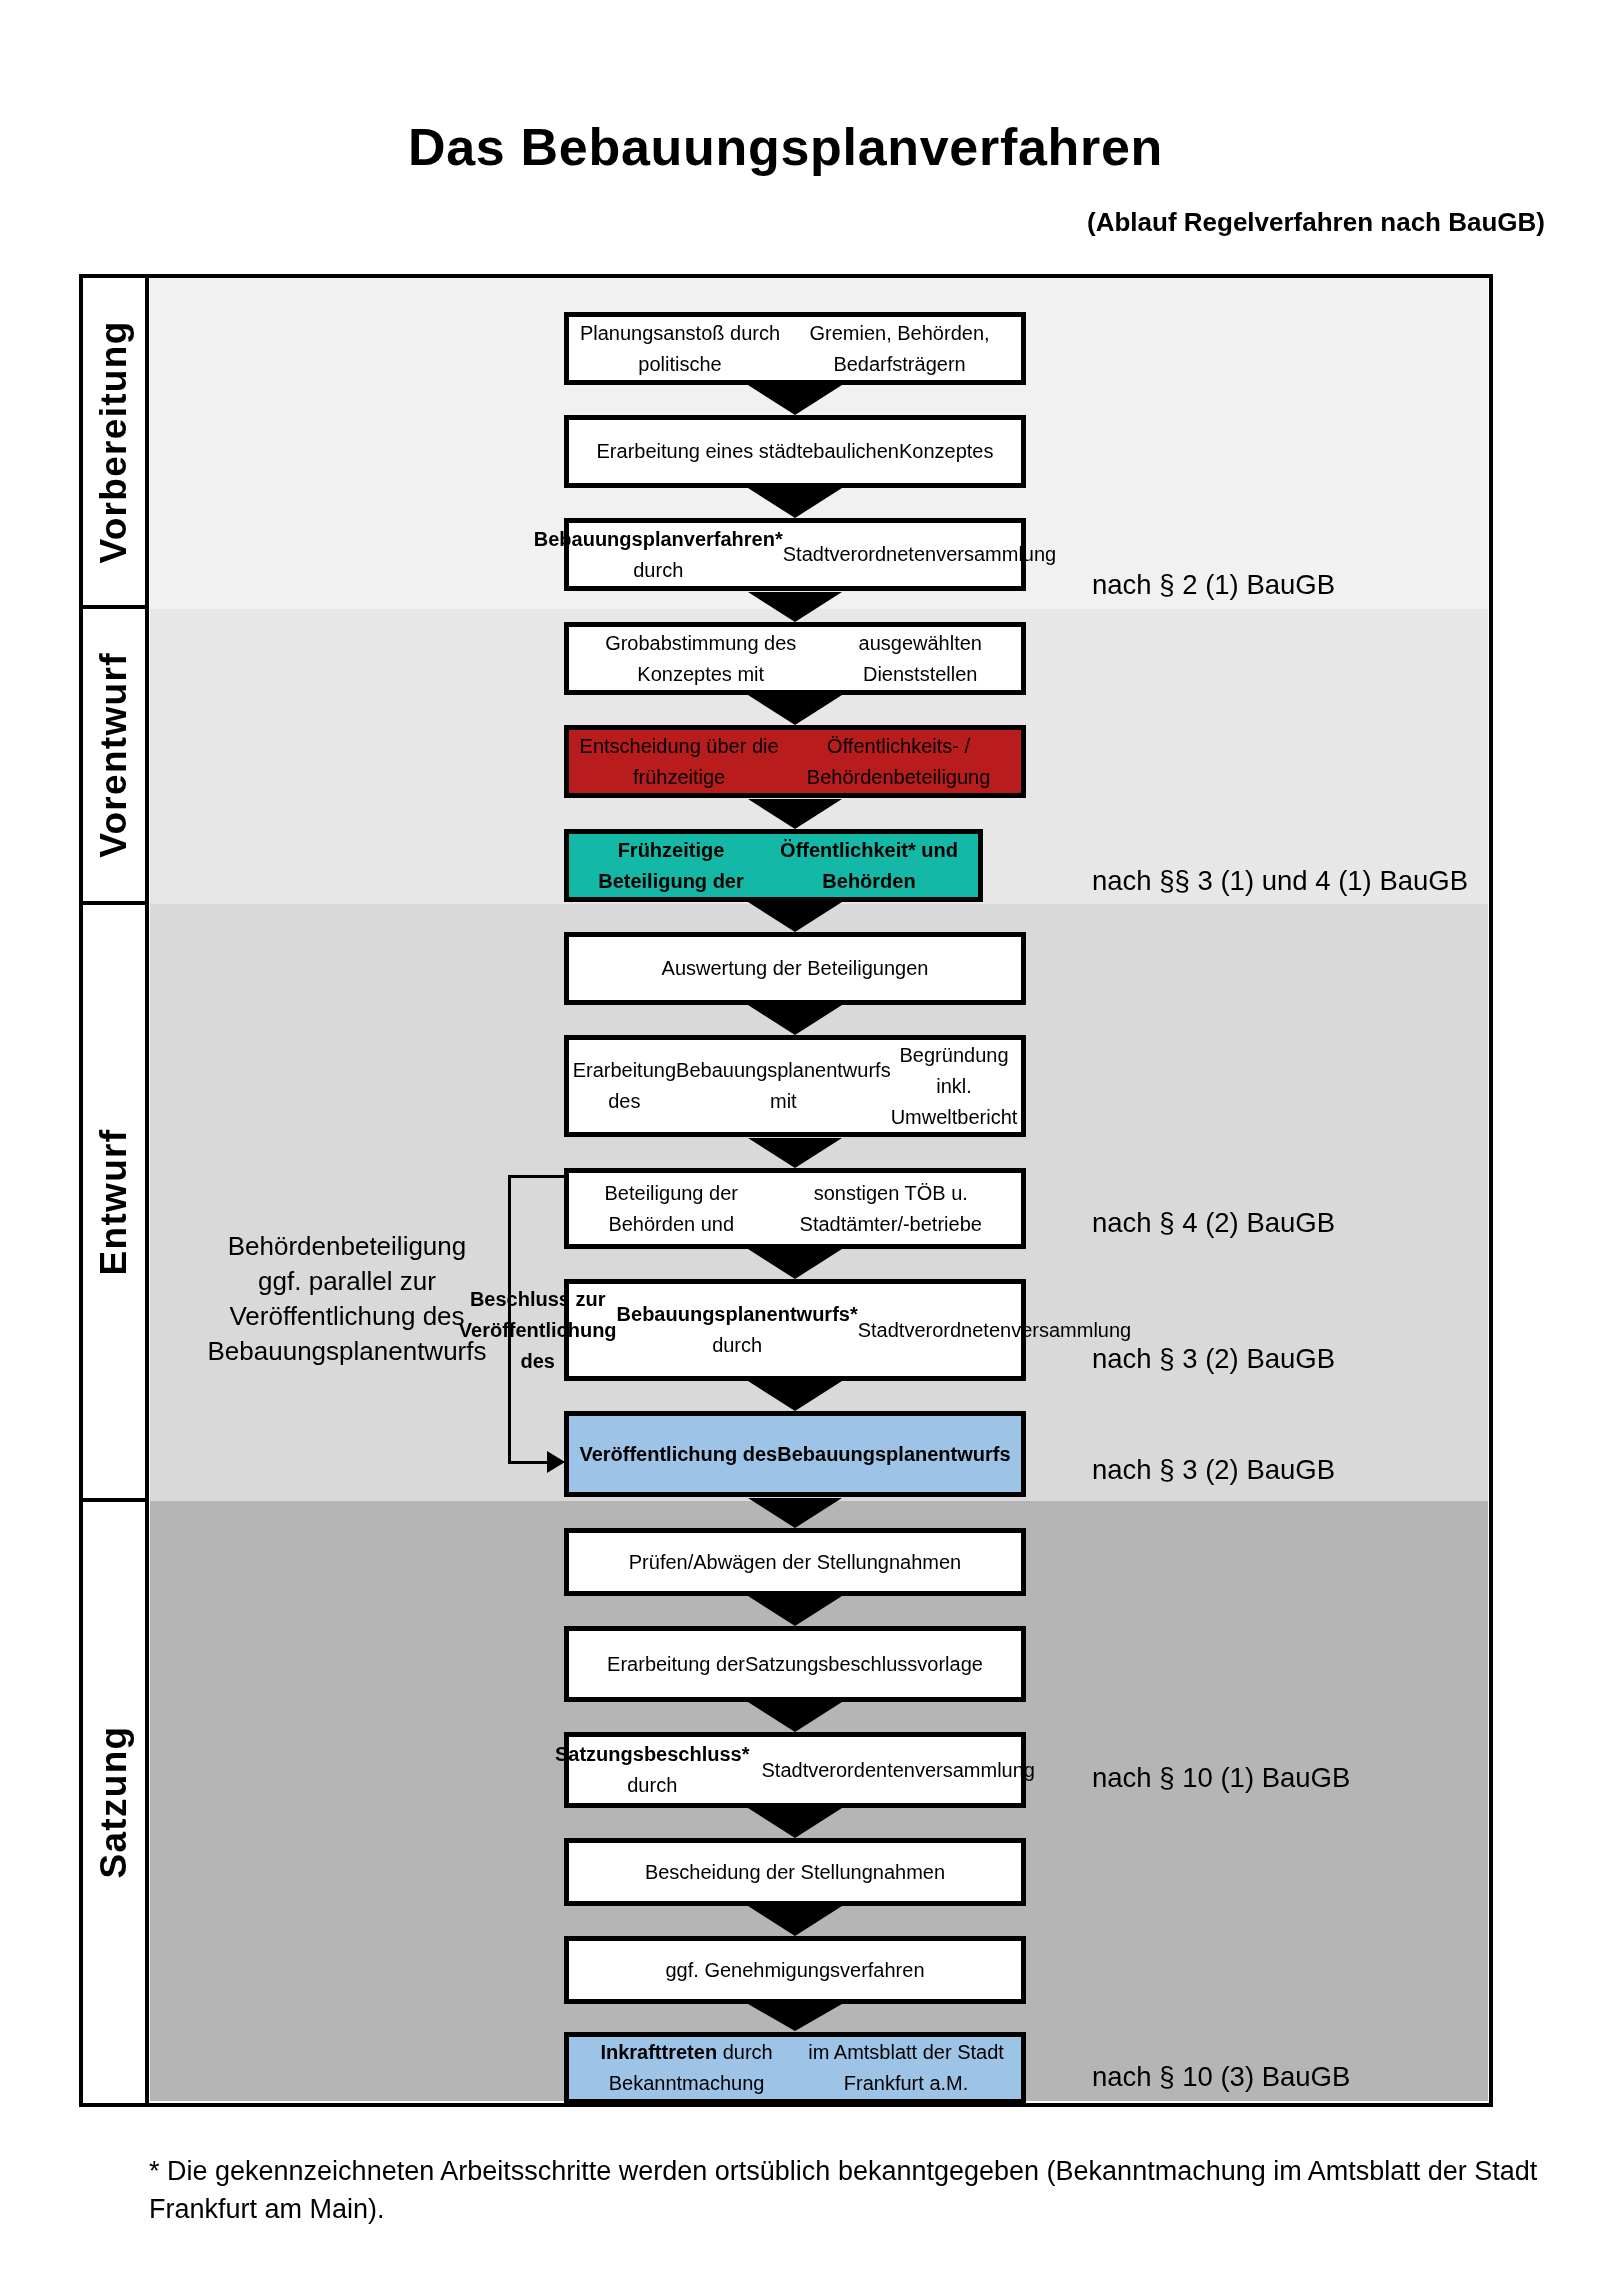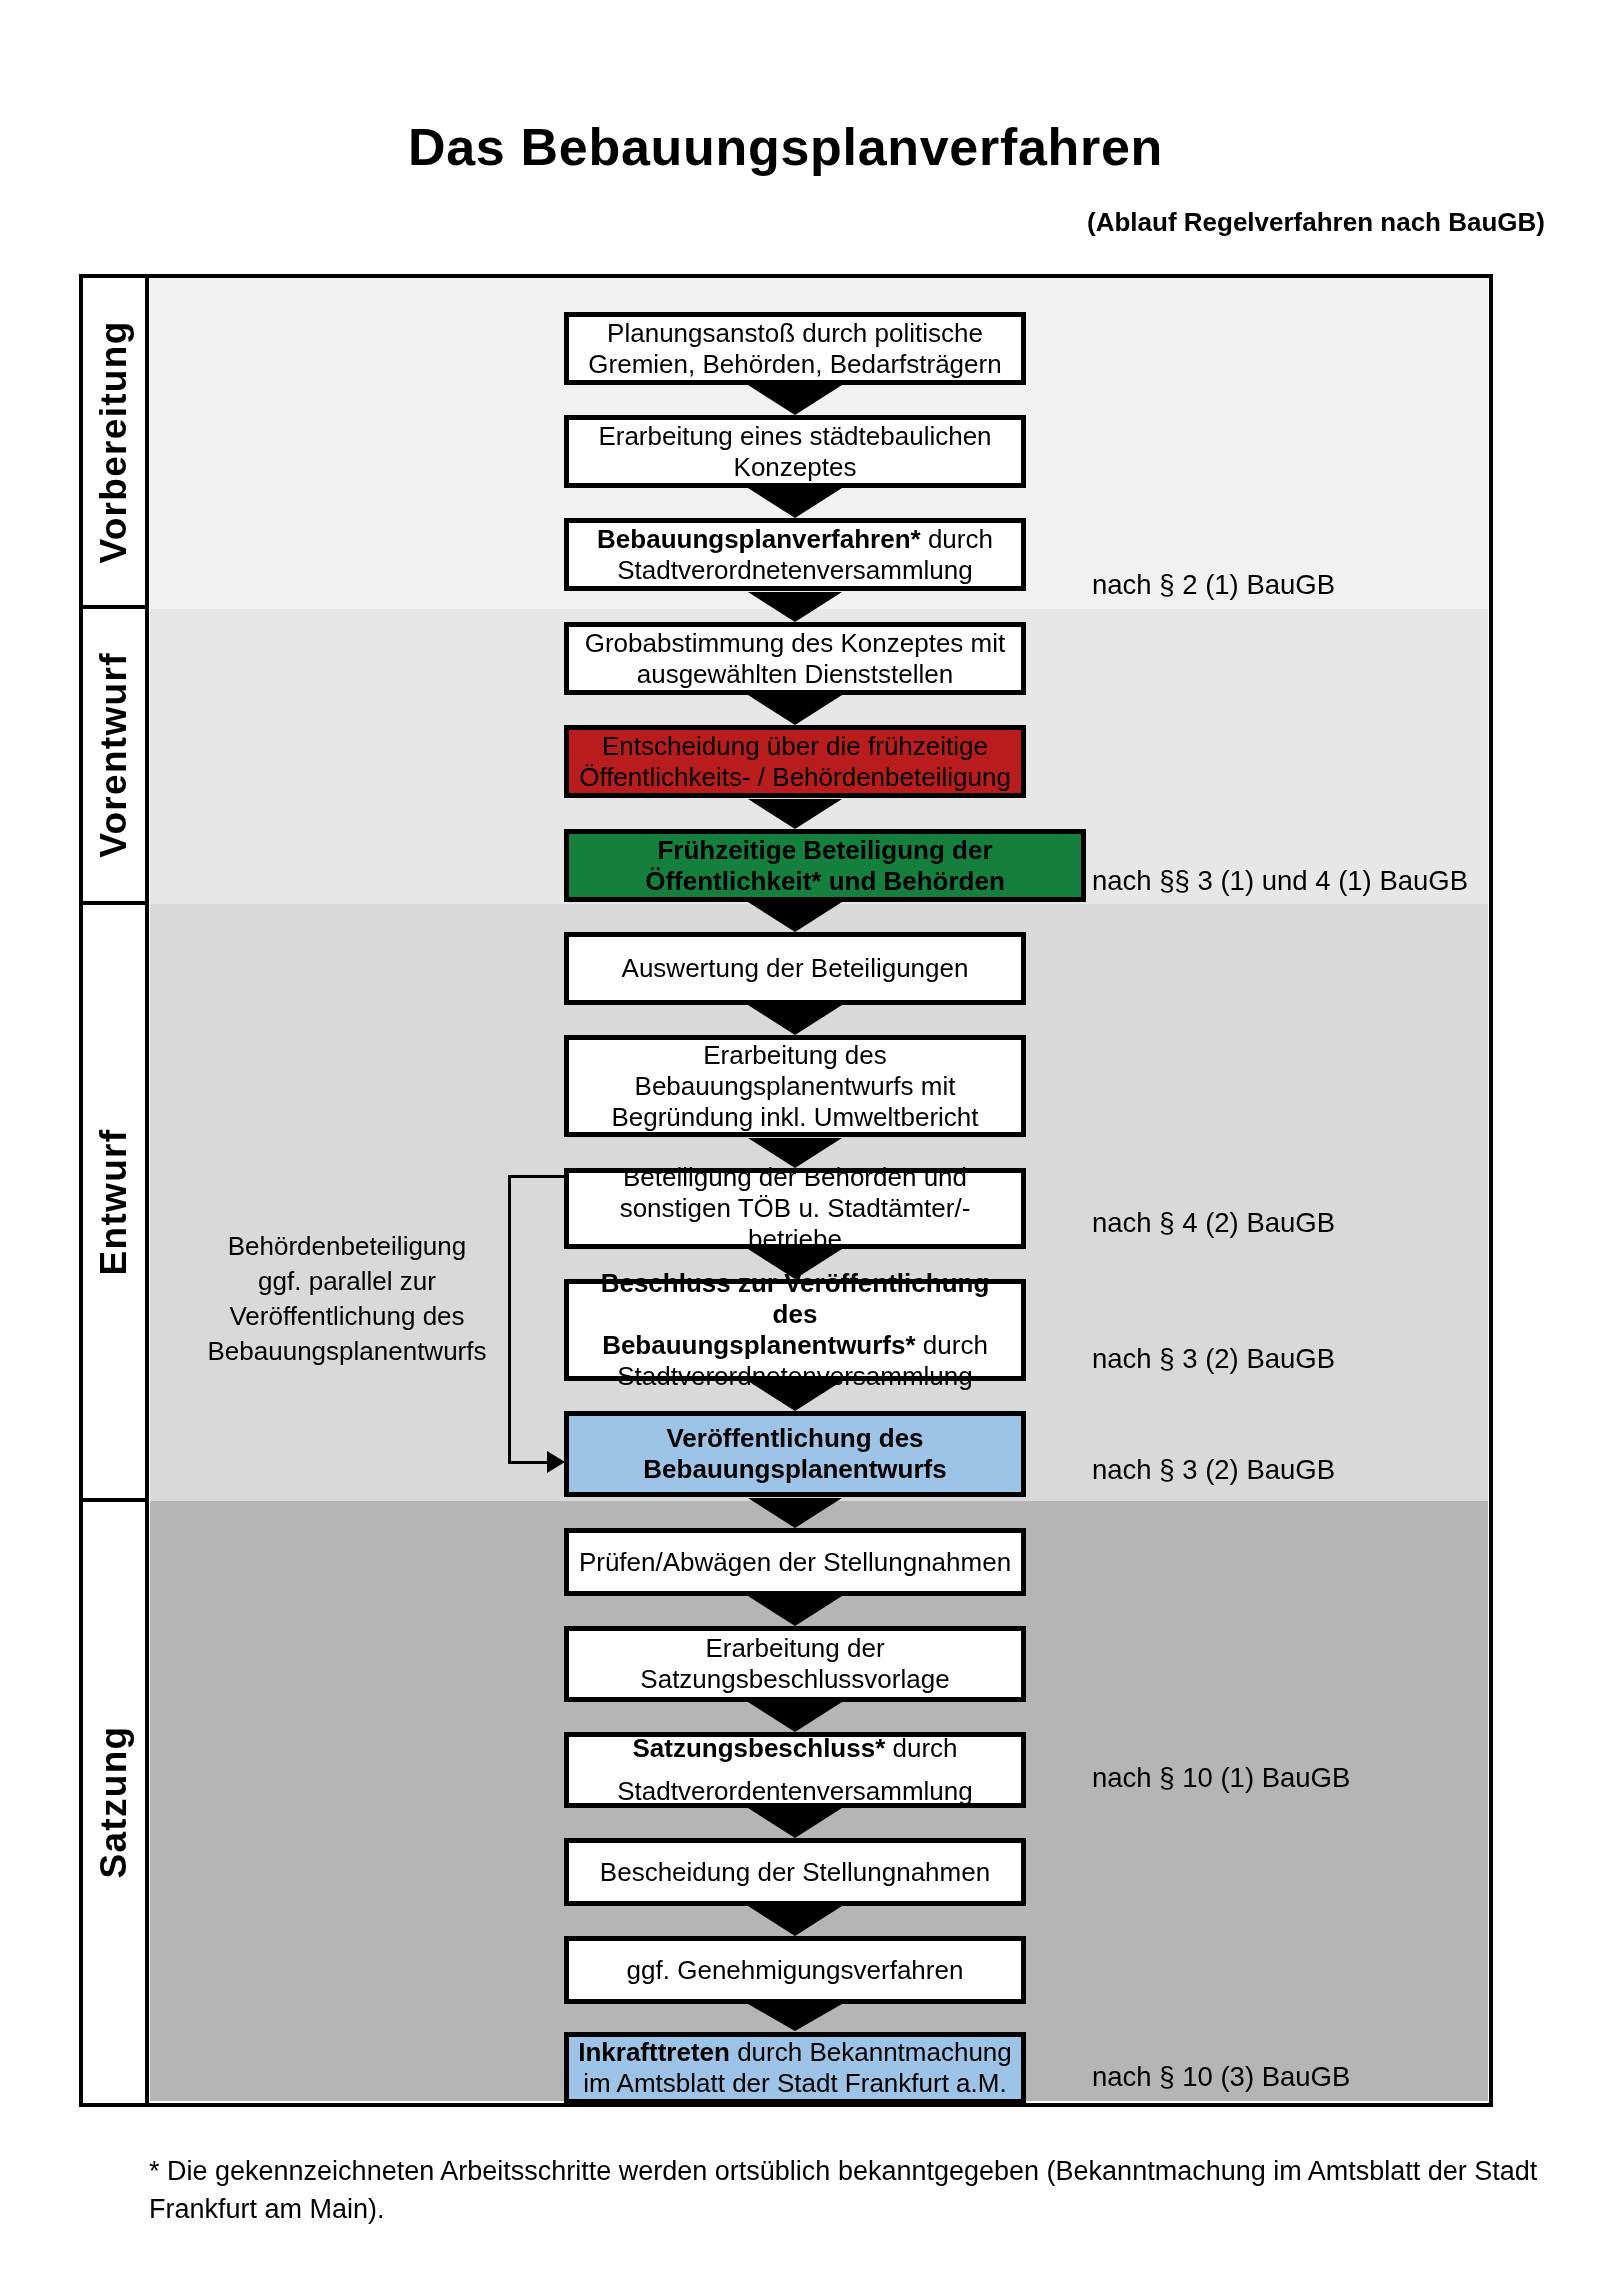--- a/index.html
+++ b/index.html
@@ -6,21 +6,21 @@
   body{width:1623px;height:2295px;font-family:"Liberation Sans","DejaVu Sans",sans-serif;color:#000;}
   #page{position:relative;width:1623px;height:2295px;background:#fff;overflow:hidden;}
   #title{position:absolute;left:26px;top:117px;width:1519px;text-align:center;font-size:52px;font-weight:bold;letter-spacing:0.7px;}
   #subtitle{position:absolute;left:26px;top:207px;width:1519px;text-align:right;font-size:26px;font-weight:bold;}
   #frame{position:absolute;left:79px;top:274px;width:1414px;height:1833px;border:4.6px solid #000;box-sizing:border-box;background:#fff;}
   #sidebar{position:absolute;left:0;top:0;width:62px;height:100%;border-right:4.6px solid #000;}
   .side-cell{position:relative;width:100%;box-sizing:border-box;background:#fff;}
   .side-cell.b{border-bottom:4.6px solid #000;}
   .side-label{position:absolute;left:50%;top:50%;transform:translate(-50%,-50%) rotate(-90deg);white-space:nowrap;font-size:37px;font-weight:bold;letter-spacing:1.3px;}
   .band{position:absolute;left:67px;width:1338px;}
-  .flow-box{position:absolute;border:5.9px solid #000;box-sizing:border-box;background:#fff;display:flex;flex-direction:column;justify-content:center;align-items:center;text-align:center;font-size:26px;line-height:31px;padding:0 6.5px;}
+  .flow-box{position:absolute;border:5.9px solid #000;box-sizing:border-box;background:#fff;display:flex;flex-direction:row;justify-content:center;align-items:center;text-align:center;font-size:20px;line-height:31px;padding:0 6.5px;}
   .flow-arrow{position:absolute;width:0;height:0;border-left:47px solid transparent;border-right:47px solid transparent;}
   .ann{position:absolute;left:1092px;font-size:27.5px;white-space:nowrap;}
   #side-note{position:absolute;left:190px;top:1229px;width:314px;text-align:center;font-size:26px;line-height:35px;}
   .bracket{position:absolute;background:#000;}
   #bracket-arrowhead{position:absolute;left:547px;top:1451px;width:0;height:0;border-left:18.3px solid #000;border-top:11px solid transparent;border-bottom:11px solid transparent;}
   #footnote{position:absolute;left:149px;top:2152px;width:1394px;font-size:27px;line-height:38px;white-space:nowrap;}
 </style>
 </head>
 <body>
 
@@ -70,21 +70,21 @@
       <div class="flow-box" style="left: 564px; top: 622px; width: 462px; height: 73px; background: rgb(255, 255, 255);">
         <div><span>Grobabstimmung des Konzeptes mit</span></div>
         <div><span>ausgewählten Dienststellen</span></div>
       </div>
       <div class="flow-arrow" style="left: 748px; top: 695px; border-top: 30px solid rgb(0, 0, 0);"></div>
       <div class="flow-box" style="left: 564px; top: 725px; width: 462px; height: 73px; background: #b91c1c;">
         <div><span>Entscheidung über die frühzeitige</span></div>
         <div><span>Öffentlichkeits- / Behördenbeteiligung</span></div>
       </div>
       <div class="flow-arrow" style="left: 748px; top: 799px; border-top: 30px solid rgb(0, 0, 0);"></div>
-      <div class="flow-box" style="left: 564px; top: 829px; width: 522px; height: 73px; background: #15803d;">
+      <div class="flow-box" style="left: 564px; top: 829px; width: 419px; height: 73px; background: #14b8a6;">
         <div><span style="font-weight: bold;">Frühzeitige Beteiligung der</span></div>
         <div><span style="font-weight: bold;">Öffentlichkeit* und Behörden</span></div>
       </div>
       <div class="flow-arrow" style="left: 748px; top: 902px; border-top: 30px solid rgb(0, 0, 0);"></div>
       <div class="flow-box" style="left: 564px; top: 932px; width: 462px; height: 73px; background: rgb(255, 255, 255);">
         <div><span>Auswertung der Beteiligungen</span></div>
       </div>
       <div class="flow-arrow" style="left: 748px; top: 1005px; border-top: 30px solid rgb(0, 0, 0);"></div>
       <div class="flow-box" style="left: 564px; top: 1035px; width: 462px; height: 102px; background: rgb(255, 255, 255);">
         <div><span>Erarbeitung des</span></div>

